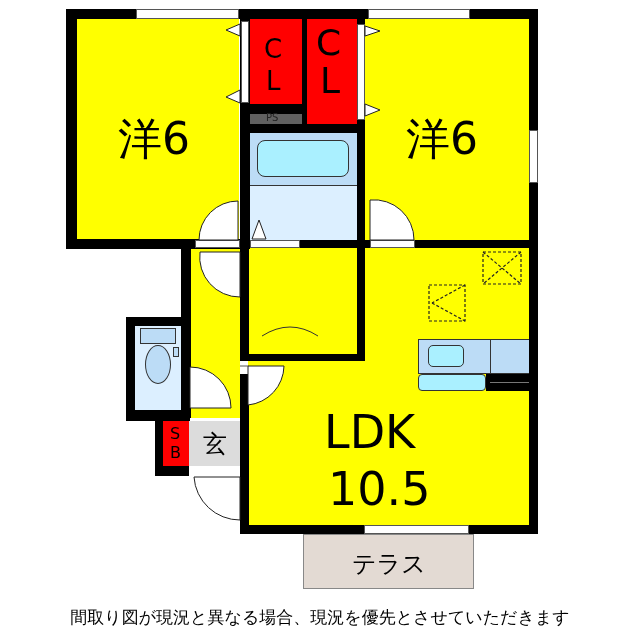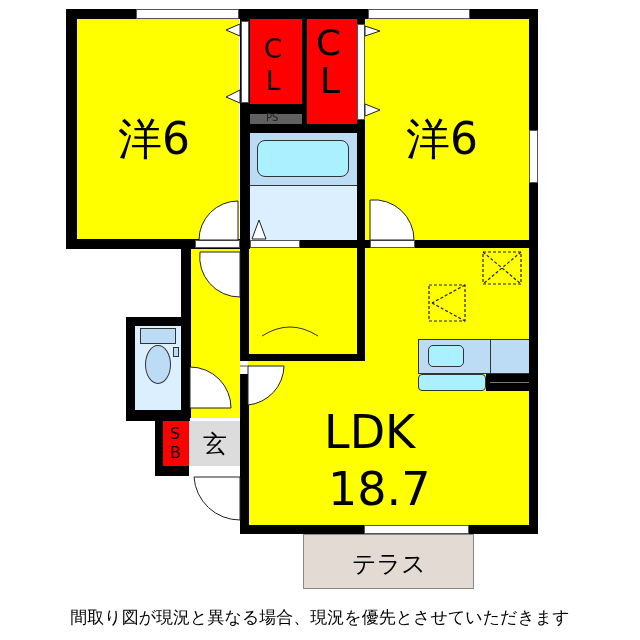--- a/index.html
+++ b/index.html
@@ -138,17 +138,17 @@
 <div class="label" style="left:266px;top:66px;font-size:26px;">L</div>
 <div class="label" style="left:316px;top:22px;font-size:36px;">C</div>
 <div class="label" style="left:320px;top:60px;font-size:36px;">L</div>
 <div class="label" style="left:266px;top:112px;font-size:10px;color:#222;">PS</div>
 
 <div class="label" style="left:170px;top:424px;font-size:16px;">S</div>
 <div class="label" style="left:170px;top:443px;font-size:16px;">B</div>
 <div class="label" style="left:203px;top:428px;font-size:24px;">玄</div>
 
 <div class="label" style="left:324px;top:405px;font-size:46px;">LDK</div>
-<div class="label" style="left:328px;top:462px;font-size:46px;">18.7</div>
+<div class="label" style="left:328px;top:462px;font-size:46px;">10.5</div>
 
 <div class="label" style="left:352px;top:548px;font-size:24px;">テラス</div>
 
 <div class="label" style="left:0;width:640px;top:606px;font-size:17px;">間取り図が現況と異なる場合、現況を優先とさせていただきます</div>
 
 </body></html>

